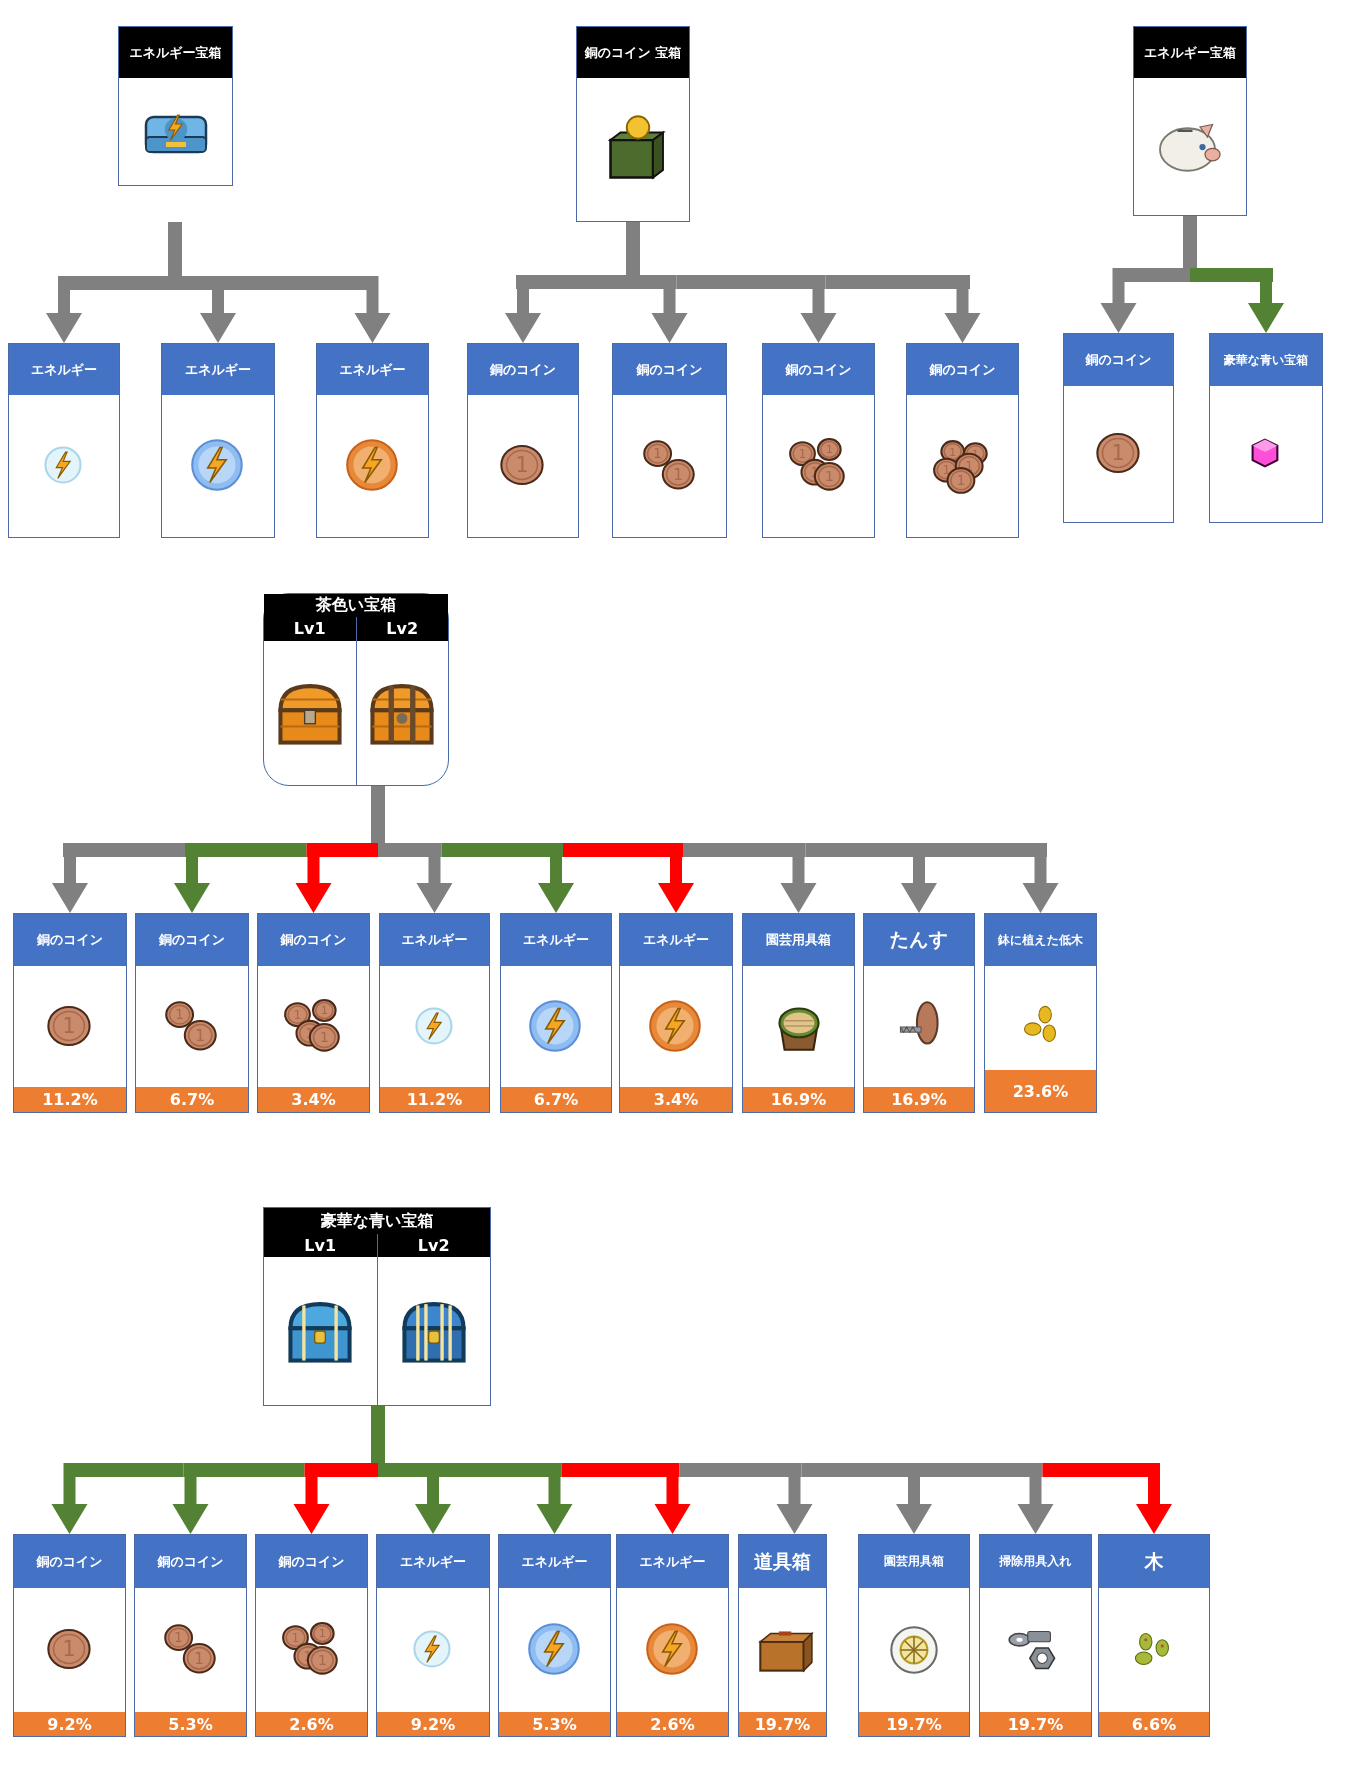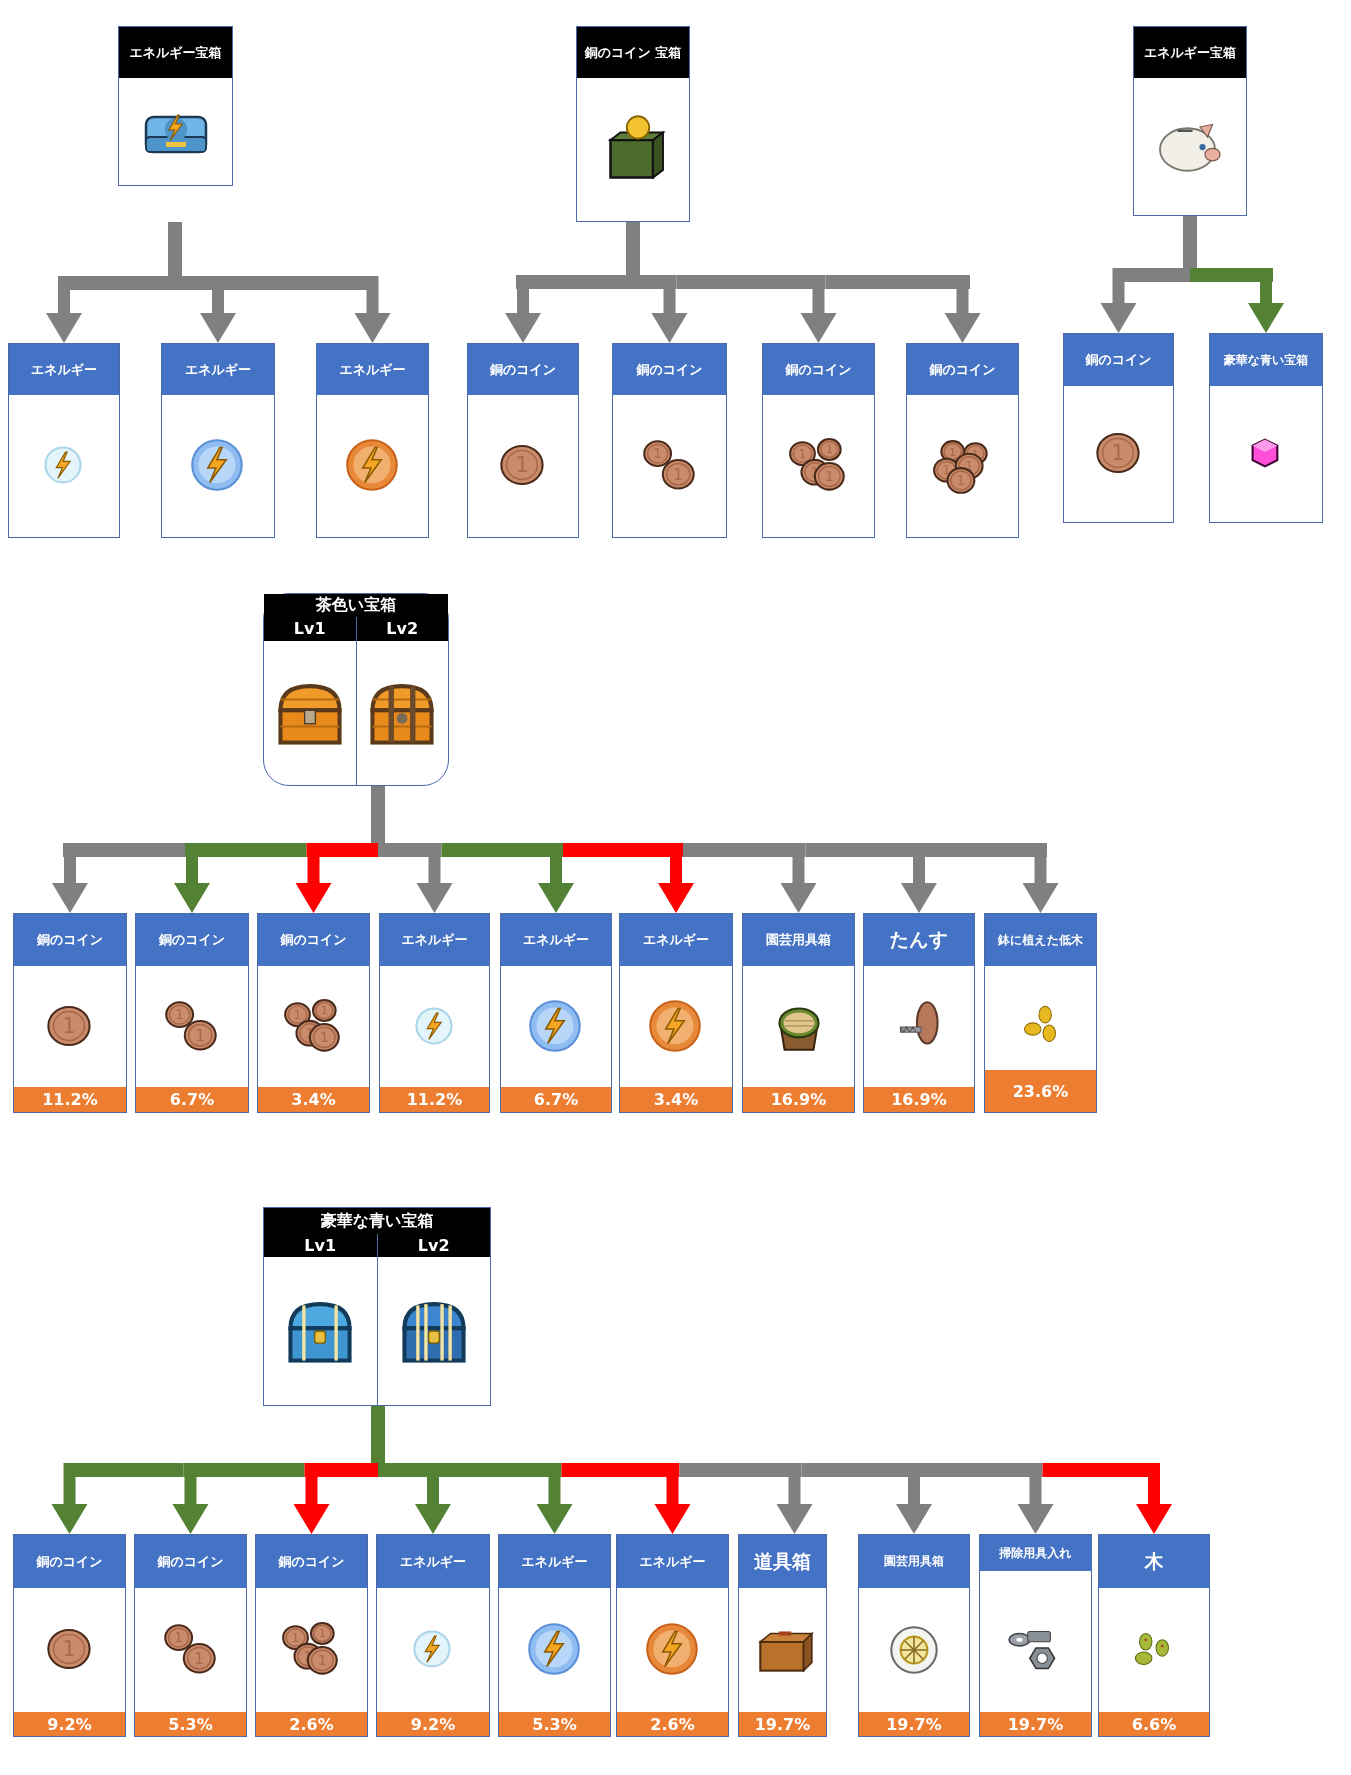--- a/index.html
+++ b/index.html
@@ -515,21 +515,21 @@
             <line x1="32" y1="19" x2="32" y2="45"></line>
             <line x1="19" y1="32" x2="45" y2="32"></line>
             <line x1="23" y1="23" x2="41" y2="41"></line>
             <line x1="41" y1="23" x2="23" y2="41"></line>
           </g>
         </svg>
       </div>
       <div class="item-pct" style="height: 24px;">19.7%</div>
     </div>
     <div class="box" style="left: 979px; top: 1534px; width: 113px; height: 203px;">
-      <div class="item-head" style="height: 36px; font-size: 12px;">掃除用具入れ</div>
+      <div class="item-head" style="height: 53px; font-size: 12px;">掃除用具入れ</div>
       <div class="item-img" style="top: 53px; bottom: 24px;">
         <svg width="66" height="66" viewBox="0 0 64 64">
           <ellipse cx="16" cy="22" rx="10" ry="6" fill="#9aa0a8" stroke="#444" stroke-width="1.5"></ellipse>
           <ellipse cx="16" cy="22" rx="3" ry="2" fill="#fff"></ellipse>
           <rect x="24" y="14" width="22" height="10" rx="2" fill="#8a9098" stroke="#444"></rect>
           <polygon points="32,30 44,30 50,40 44,50 32,50 26,40" fill="#8a9098" stroke="#333" stroke-width="1.5"></polygon>
           <circle cx="38" cy="40" r="5" fill="#fff" stroke="#444"></circle>
         </svg>
       </div>
       <div class="item-pct" style="height: 24px;">19.7%</div>

